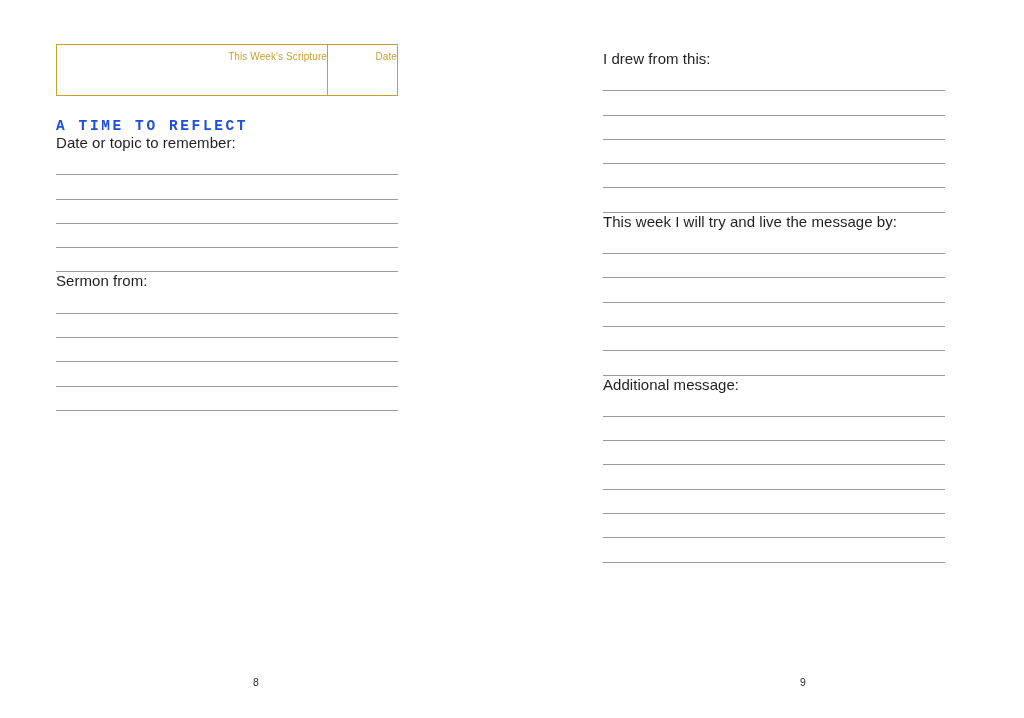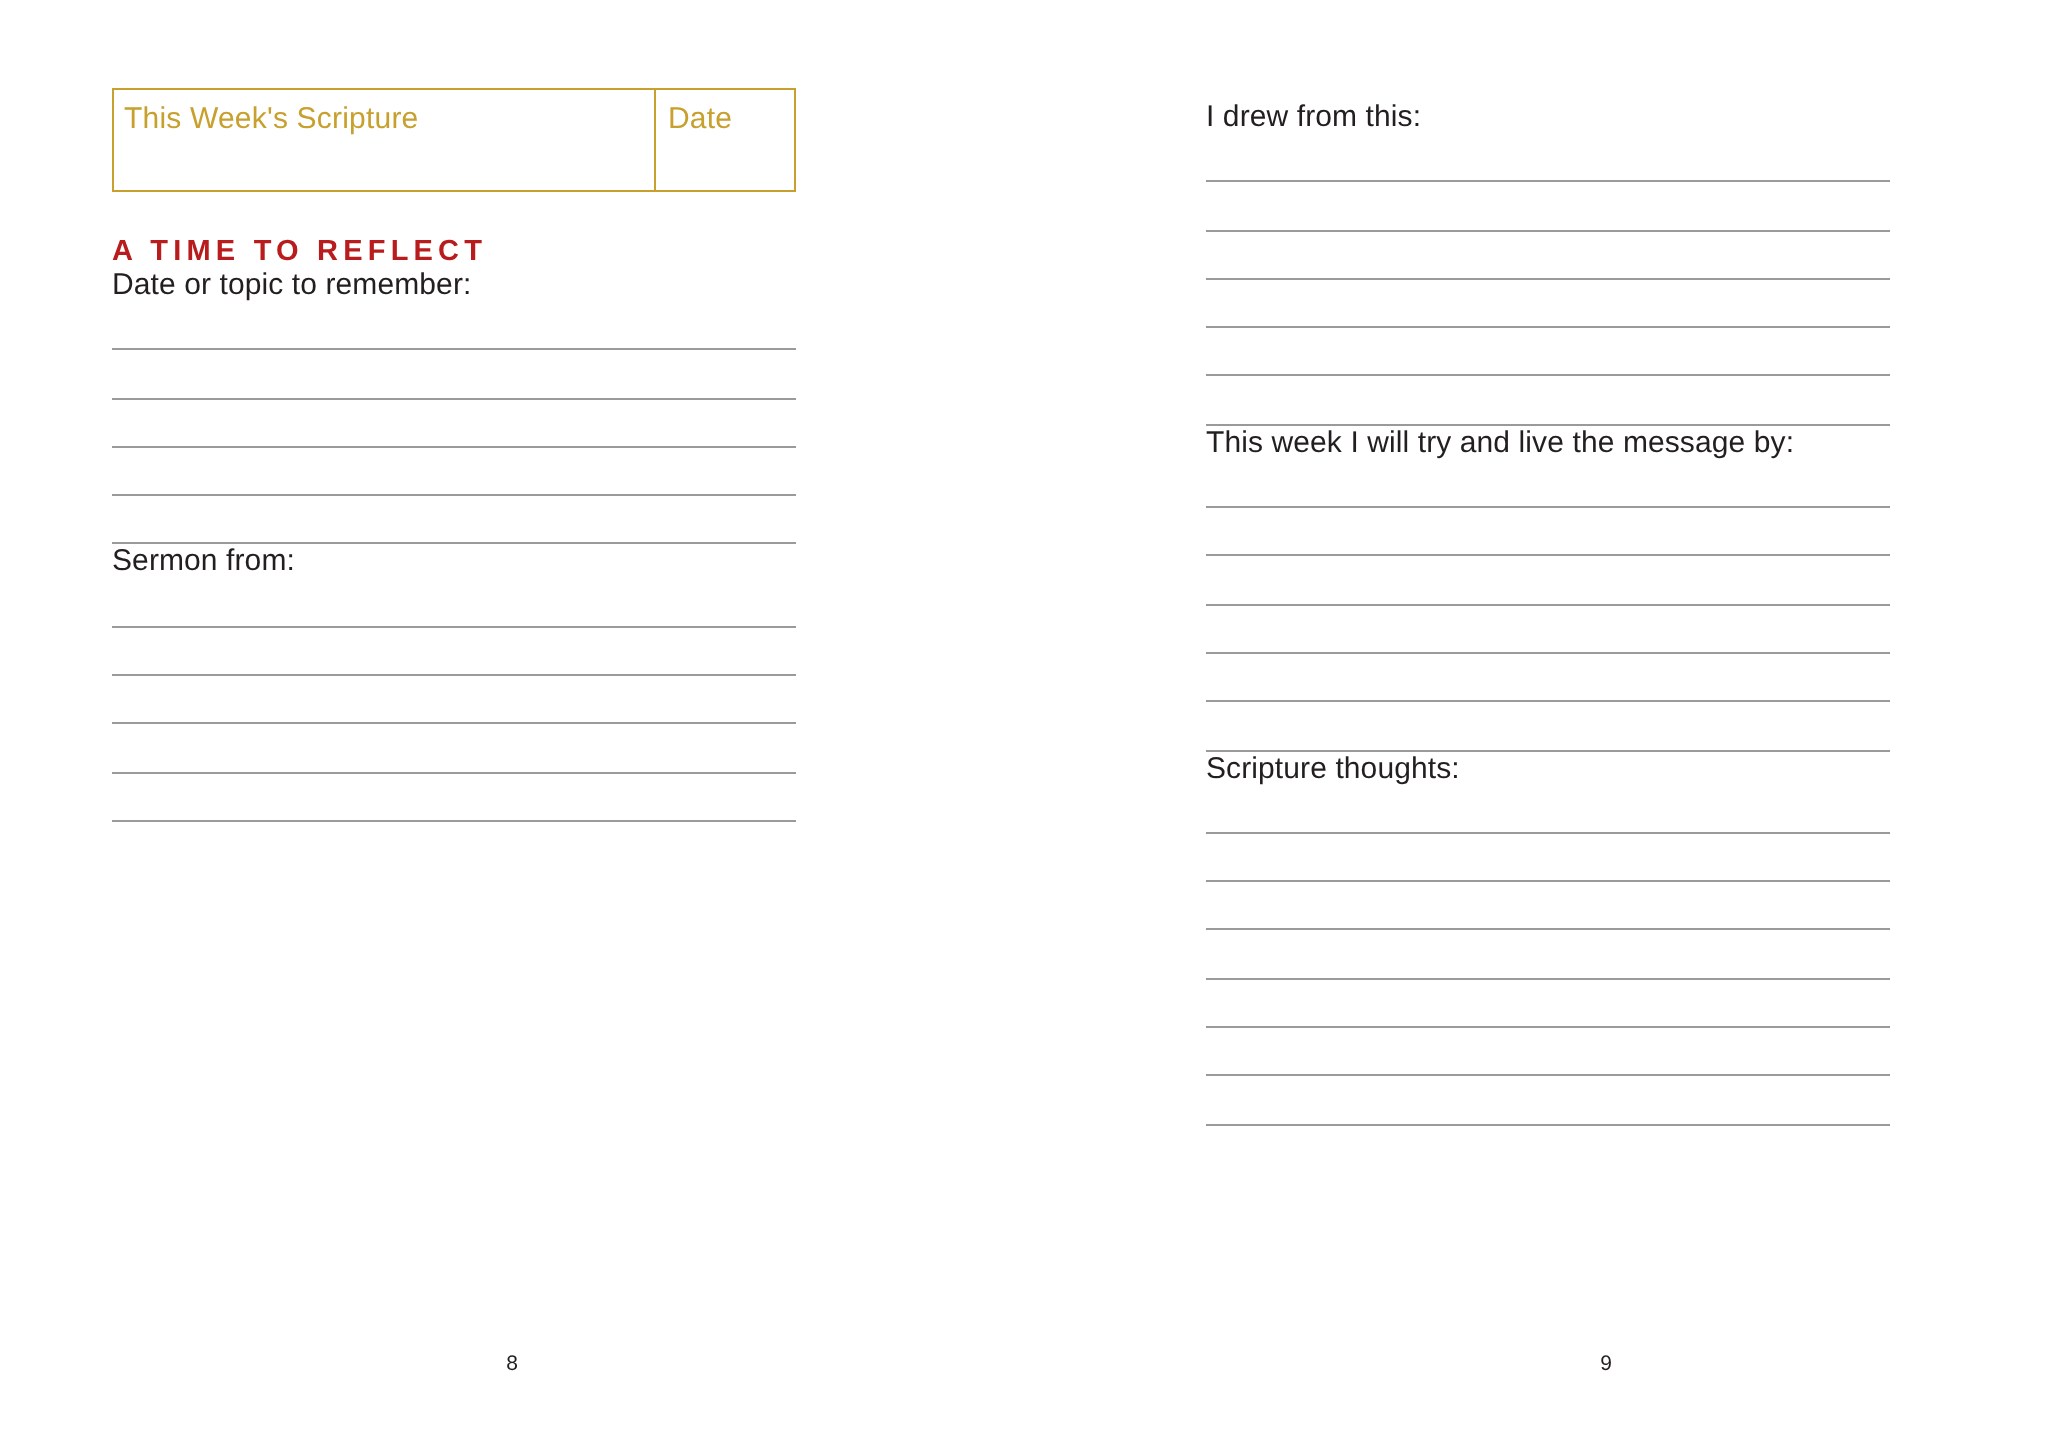--- a/index.html
+++ b/index.html
@@ -47,32 +47,34 @@
     border-right: 1px solid #c8a02e;
     padding: 6px 0 0 5px;
     box-sizing: border-box;
   }
   .date-cell {
     flex: 1 1 auto;
     padding: 6px 0 0 6px;
     box-sizing: border-box;
   }
   .box-label {
-    font-size: 15px;
+    font-size: 10px;
     color: #c8a02e;
     letter-spacing: 0.1px;
     line-height: 1.2;
+    text-align: right;
   }
 
   .section-title {
     margin-top: 22px;
     font-size: 14.5px;
     font-weight: bold;
     letter-spacing: 2.6px;
-    color: #b91c1c;
+    color: #1d4ed8;
+    font-family: Liberation Mono, monospace;
   }
 
   .field-label {
     font-size: 15px;
     color: #231f20;
     letter-spacing: 0.05px;
   }
 
   .lines {
     margin-top: 0;
@@ -173,21 +175,21 @@
           <div class="line"></div>
           <div class="line"></div>
           <div class="line"></div>
           <div class="line"></div>
           <div class="line"></div>
           <div class="line"></div>
         </div>
       </div>
 
       <div class="block-gap-b">
-        <div class="field-label">Scripture thoughts:</div>
+        <div class="field-label">Additional message:</div>
         <div class="lines right-lines">
           <div class="line"></div>
           <div class="line"></div>
           <div class="line"></div>
           <div class="line"></div>
           <div class="line"></div>
           <div class="line"></div>
           <div class="line"></div>
         </div>
       </div>

